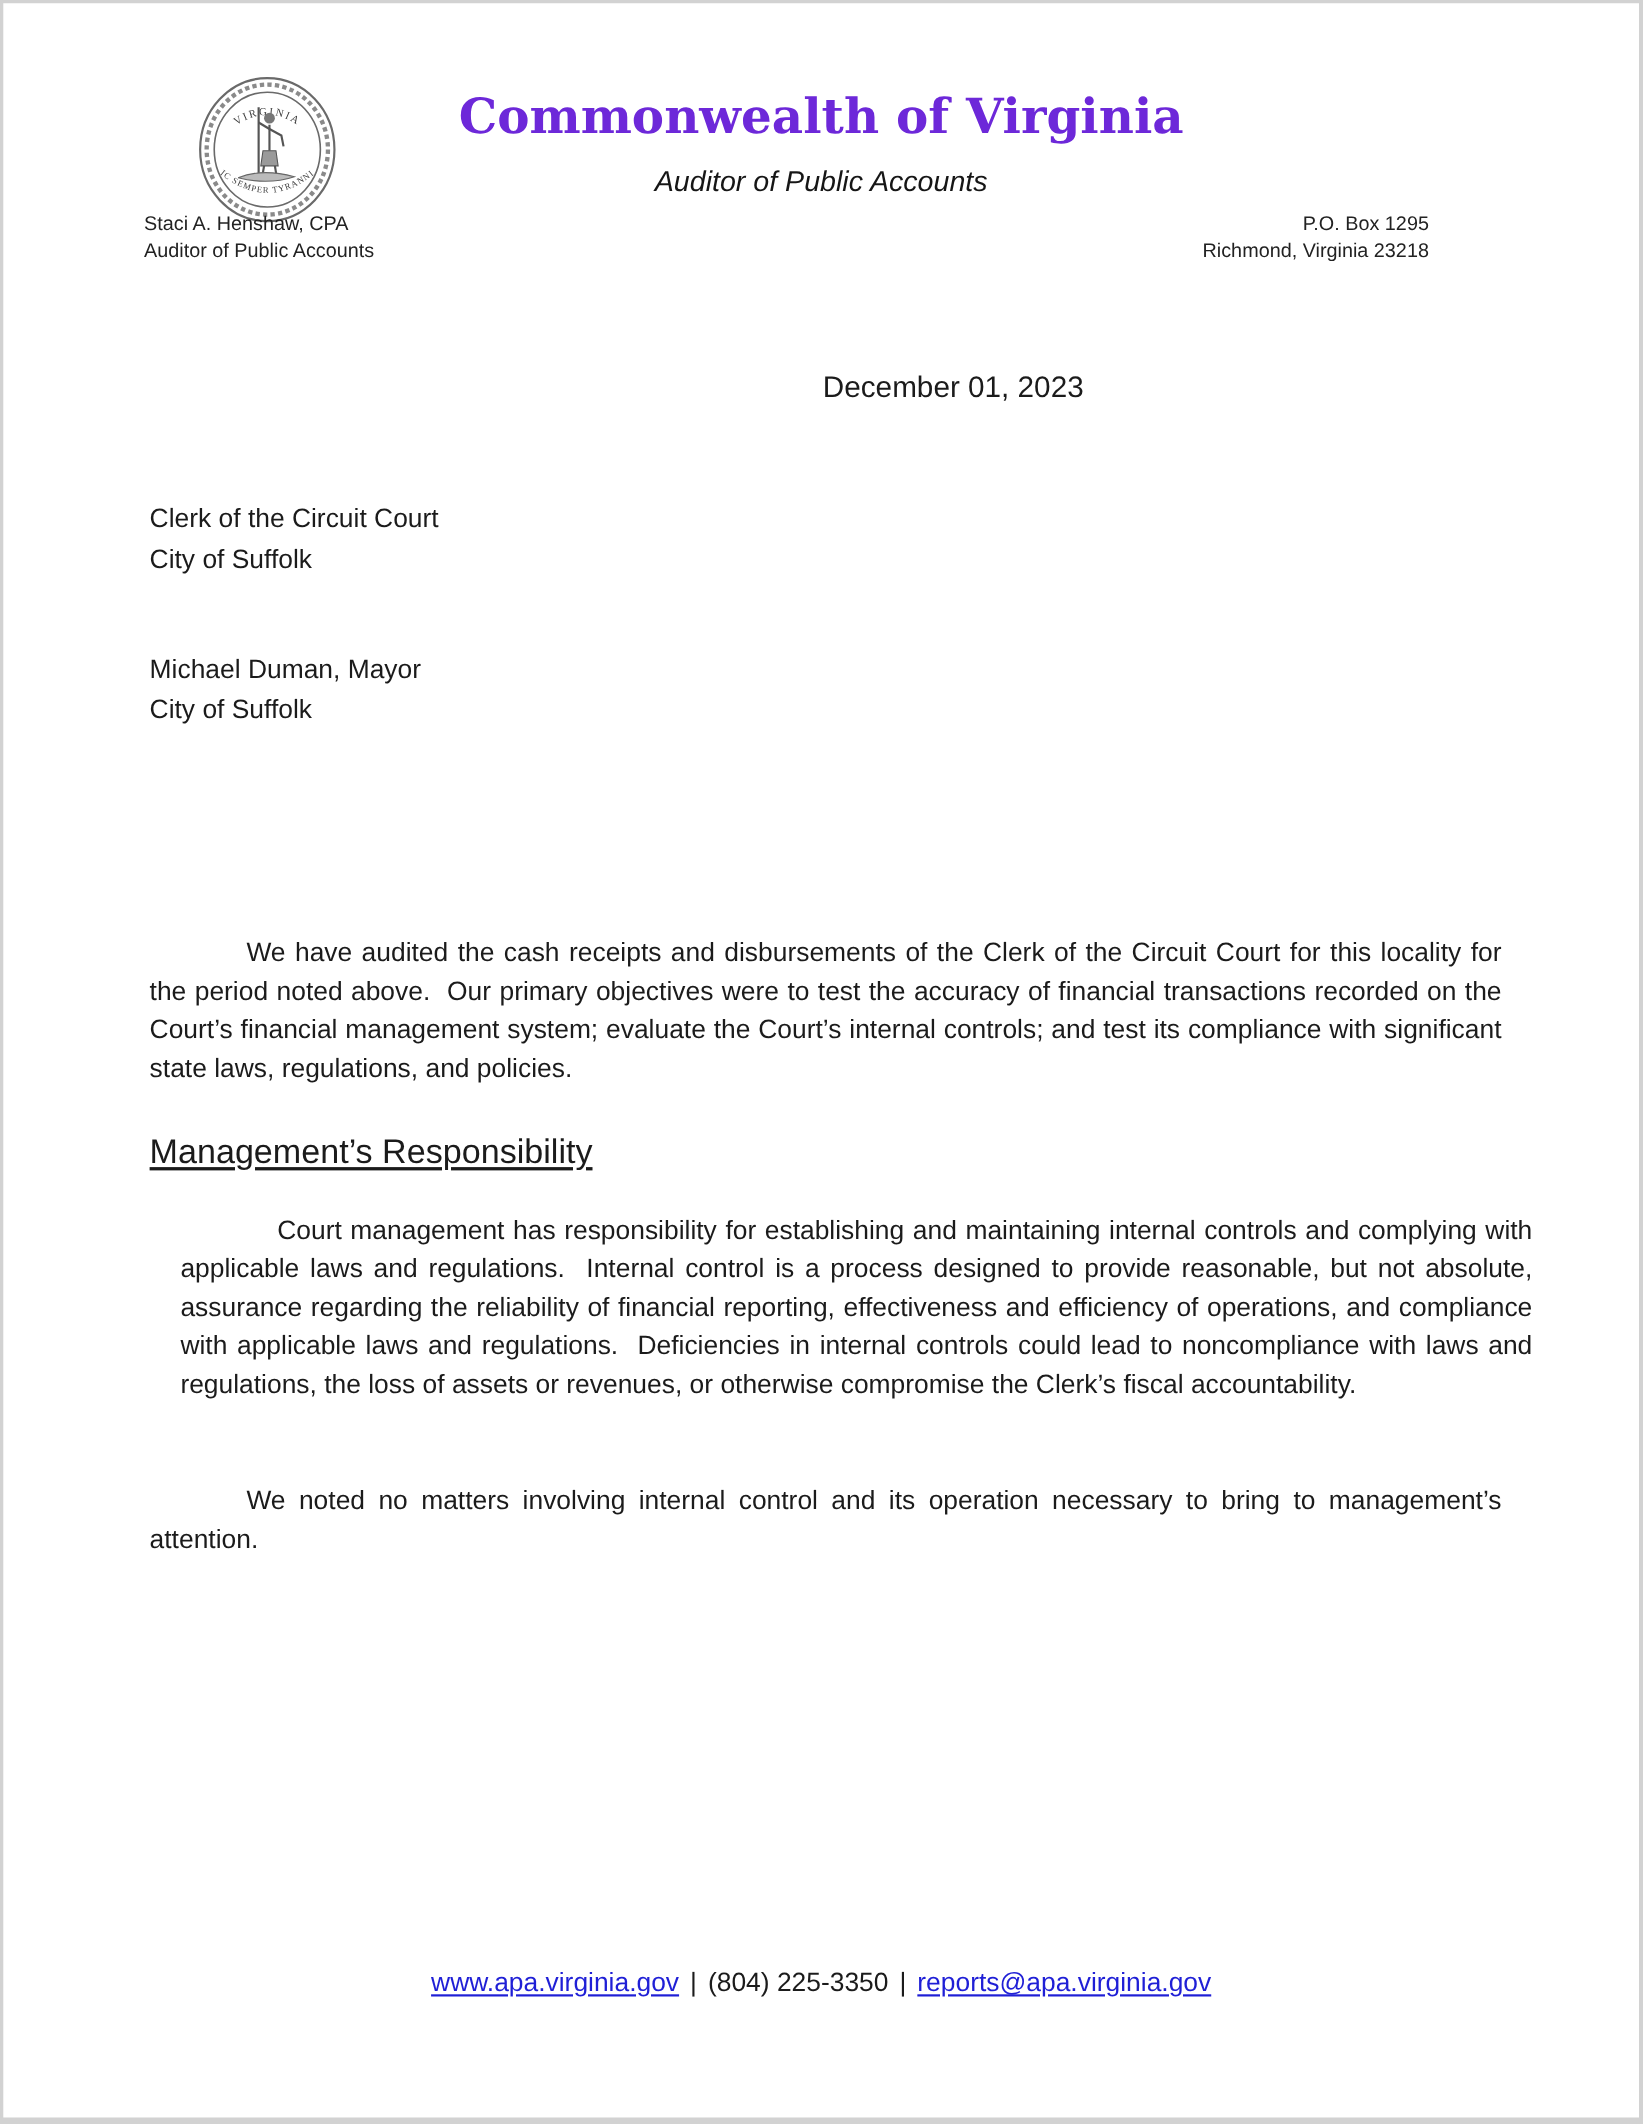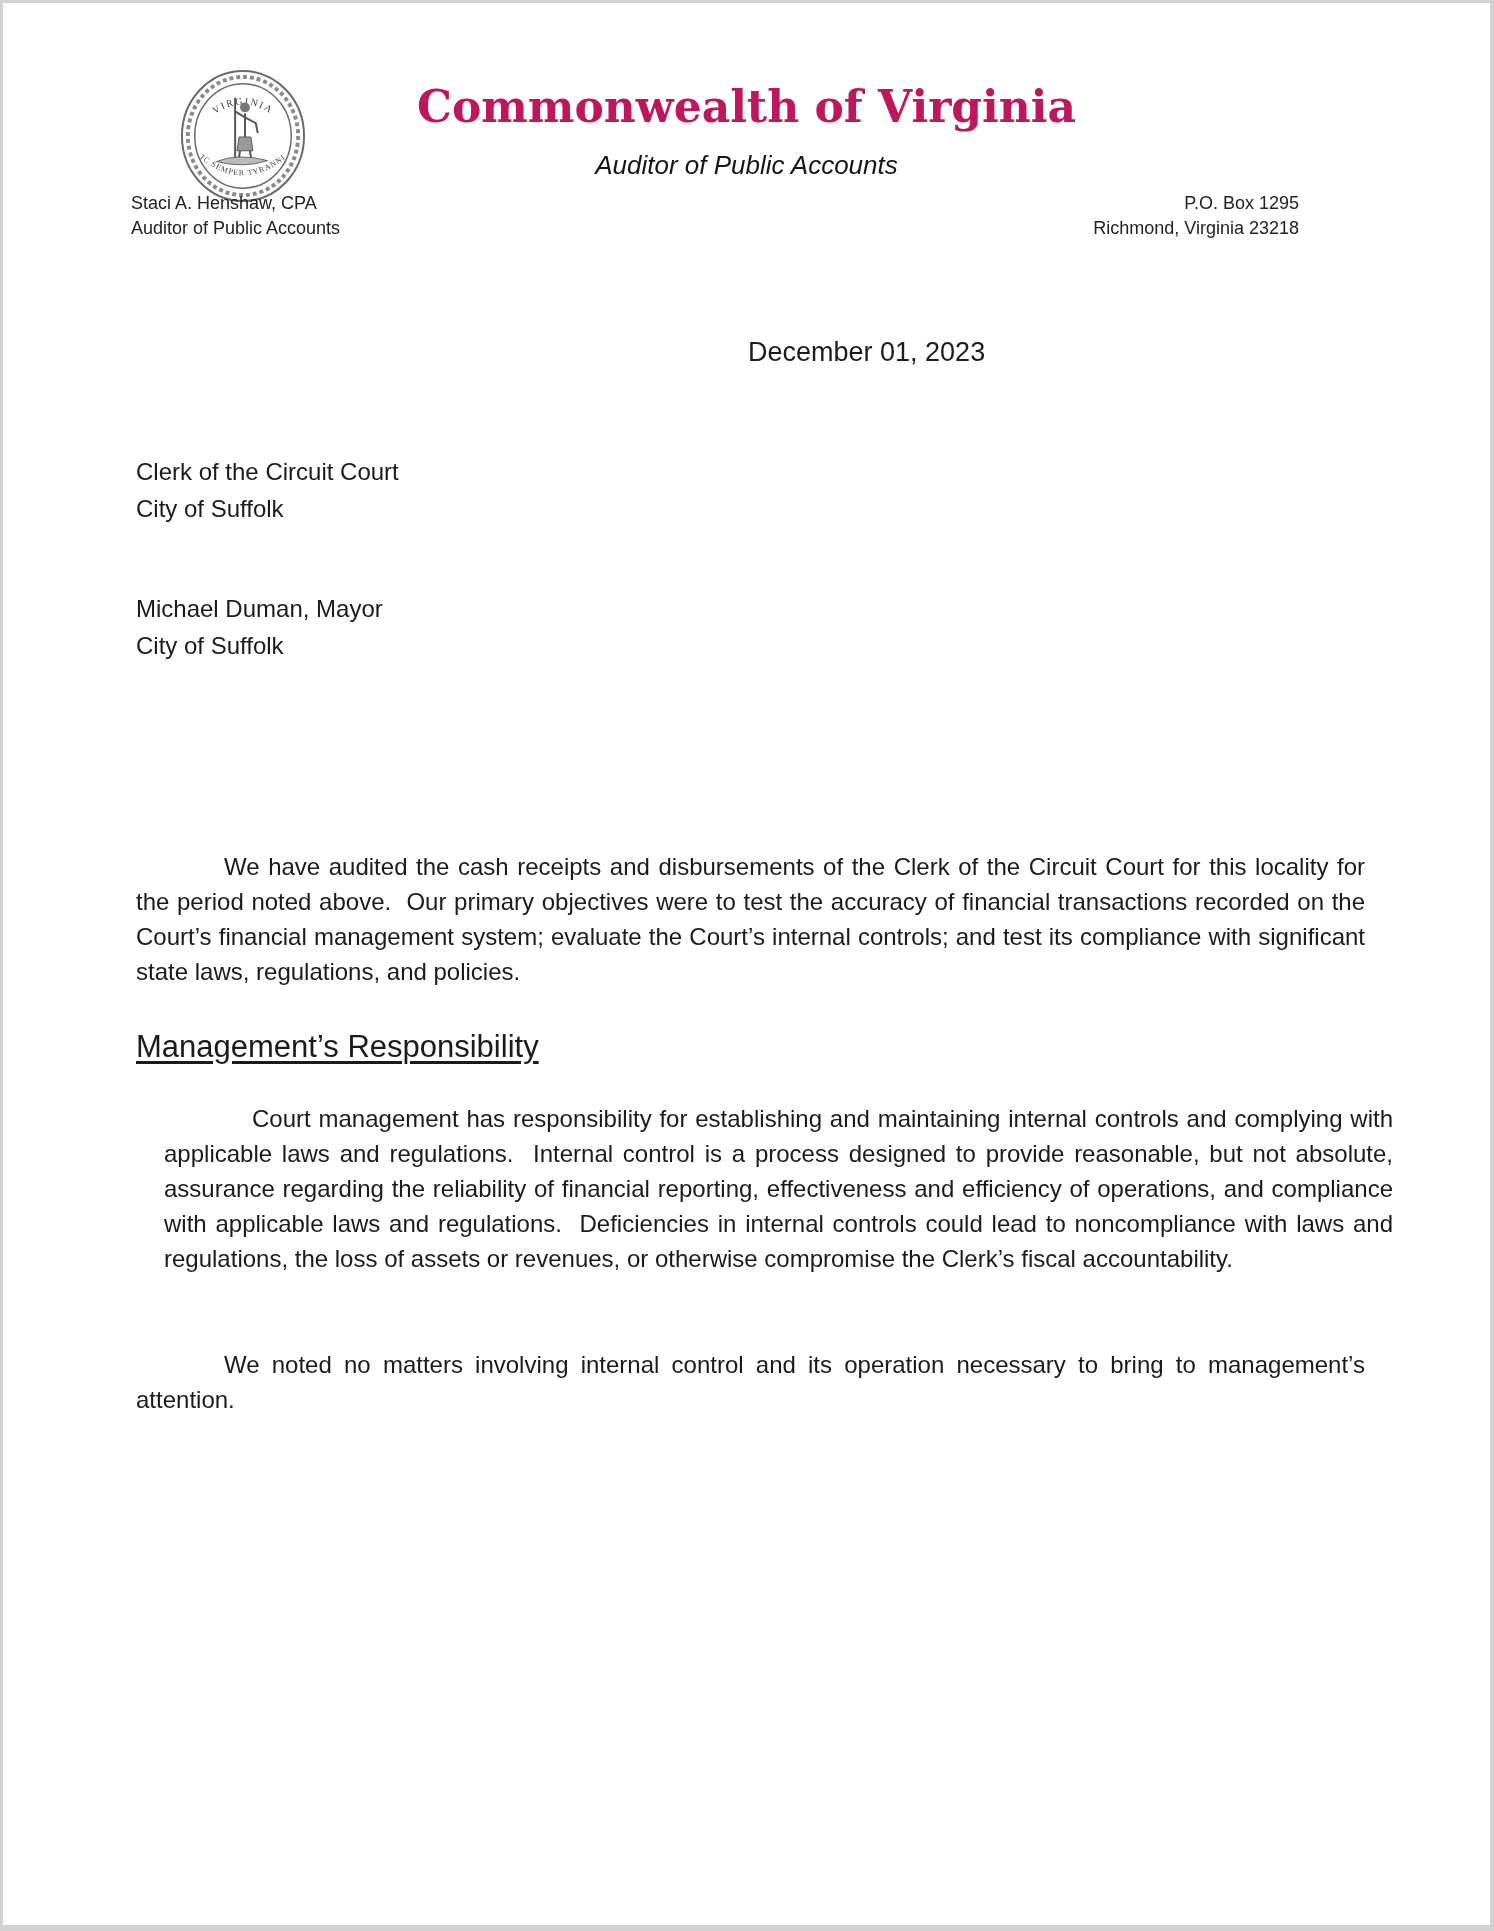--- a/index.html
+++ b/index.html
@@ -20,21 +20,21 @@
 
   
   .seal-wrap { left: 176px; top: 64px; width: 128px; height: 138px; }
   .page-title {
     left: 0; top: 78px; width: 100%;
     text-align: center;
     font-family: "DejaVu Serif", serif;
     font-weight: 700;
     font-size: 44px;
     letter-spacing: 0px;
-    color: #be185d;
+    color: #6d28d9;
   }
   .page-subtitle {
     left: 0; top: 147px; width: 100%;
     text-align: center;
     font-style: italic;
     font-size: 26px;
     color: #161616;
   }
   .contact-left {
     left: 128px; top: 188px; width: 234px;
@@ -153,14 +153,17 @@
 
 
   <div class="abs body-par p1">We have audited the cash receipts and disbursements of the Clerk of the Circuit Court for this locality for the period noted above.  Our primary objectives were to test the accuracy of financial transactions recorded on the Court’s financial management system; evaluate the Court’s internal controls; and test its compliance with significant state laws, regulations, and policies.</div>
 
   <div class="abs section-heading">Management’s Responsibility</div>
 
   <div class="abs body-par p2">Court management has responsibility for establishing and maintaining internal controls and complying with applicable laws and regulations.  Internal control is a process designed to provide reasonable, but not absolute, assurance regarding the reliability of financial reporting, effectiveness and efficiency of operations, and compliance with applicable laws and regulations.  Deficiencies in internal controls could lead to noncompliance with laws and regulations, the loss of assets or revenues, or otherwise compromise the Clerk’s fiscal accountability.</div>
 
   <div class="abs body-par p3">We noted no matters involving internal control and its operation necessary to bring to management’s attention.</div>
 
+  <div class="abs footer">
+    <span class="link">www.apa.virginia.gov</span><span class="sep">|</span><span>(804) 225-3350</span><span class="sep">|</span><span class="link">reports@apa.virginia.gov</span>
+  </div>
 
 </div>
 
 </body></html>

